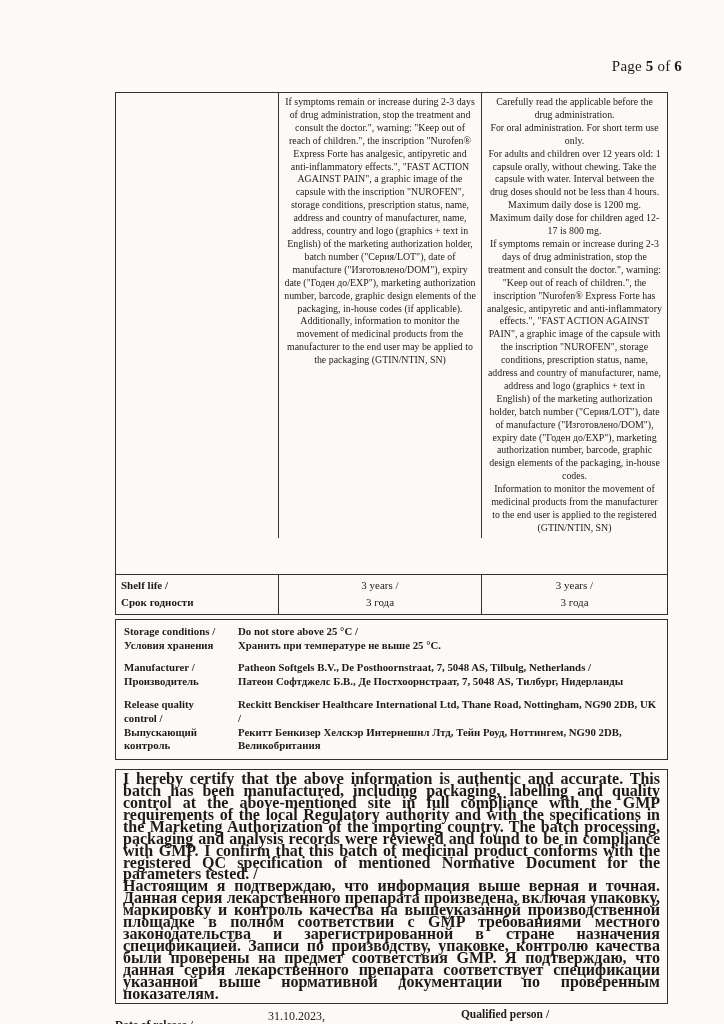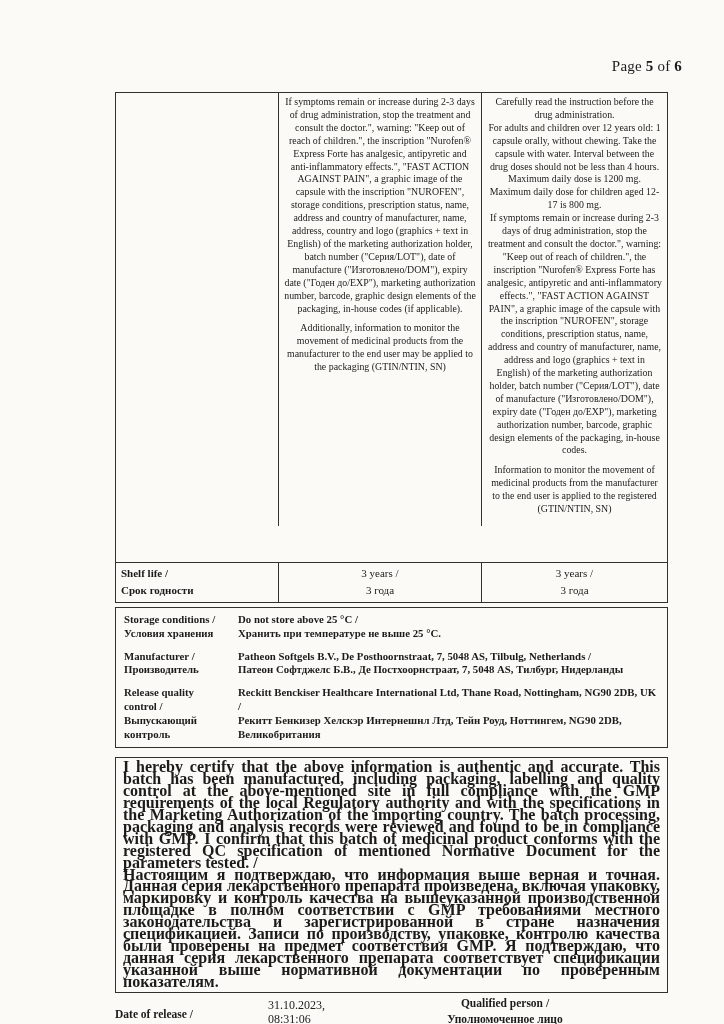--- a/index.html
+++ b/index.html
@@ -41,21 +41,21 @@
   .t1-row { display: flex; align-items: stretch; }
   .t1-row1 { min-height: 433px; }
   .t1-row2 { border-top: 1.4px solid #33312d; min-height: 38px; margin-top: 36px; }
   .cell { padding: 3px 5px; }
   .cell + .cell { border-left: 1.4px solid #33312d; }
   .c1 { width: 162px; flex: 0 0 162px; }
   .c2 { width: 203px; flex: 0 0 203px; }
   .c3 { flex: 1 1 auto; }
   .cell-text { font-size: 9.9px; line-height: 12.9px; text-align: center; }
   .cell-text p { margin: 0; }
-  .cell-text p.gap-top { margin-top: 7px; }
+  .cell-text p.gap-top { }
   .shelf-label { font-size: 11px; line-height: 17px; padding-top: 2px; }
   .shelf-val { font-size: 11px; line-height: 17px; padding-top: 2px; }
 
   
   .t2 {
     border: 1.4px solid #33312d;
     margin-top: 4px;
     padding: 5px 8px 6px 8px;
     min-height: 124px;
   }
@@ -106,21 +106,22 @@
   <div class="content">
 
     <div class="t1">
       <div class="t1-row t1-row1">
         <div class="cell c1"></div>
         <div class="cell c2 cell-text">
           <p>If symptoms remain or increase during 2-3 days of drug administration, stop the treatment and consult the doctor.", warning: "Keep out of reach of children.", the inscription "Nurofen® Express Forte has analgesic, antipyretic and anti-inflammatory effects.", "FAST ACTION AGAINST PAIN", a graphic image of the capsule with the inscription "NUROFEN", storage conditions, prescription status, name, address and country of manufacturer, name, address, country and logo (graphics + text in English) of the marketing authorization holder, batch number ("Серия/LOT"), date of manufacture ("Изготовлено/DOM"), expiry date ("Годен до/EXP"), marketing authorization number, barcode, graphic design elements of the packaging, in-house codes (if applicable).</p>
           <p class="gap-top">Additionally, information to monitor the movement of medicinal products from the manufacturer to the end user may be applied to the packaging (GTIN/NTIN, SN)</p>
         </div>
         <div class="cell c3 cell-text">
-          <p>Carefully read the instruction before the drug administration.</p>
+          <p>Carefully read the applicable before the drug administration.</p>
+          <p>For oral administration. For short term use only.</p>
           <p>For adults and children over 12 years old: 1 capsule orally, without chewing. Take the capsule with water. Interval between the drug doses should not be less than 4 hours. Maximum daily dose is 1200 mg. Maximum daily dose for children aged 12-17 is 800 mg.</p>
           <p>If symptoms remain or increase during 2-3 days of drug administration, stop the treatment and consult the doctor.", warning: "Keep out of reach of children.", the inscription "Nurofen® Express Forte has analgesic, antipyretic and anti-inflammatory effects.", "FAST ACTION AGAINST PAIN", a graphic image of the capsule with the inscription "NUROFEN", storage conditions, prescription status, name, address and country of manufacturer, name, address and logo (graphics + text in English) of the marketing authorization holder, batch number ("Серия/LOT"), date of manufacture ("Изготовлено/DOM"), expiry date ("Годен до/EXP"), marketing authorization number, barcode, graphic design elements of the packaging, in-house codes.</p>
           <p class="gap-top">Information to monitor the movement of medicinal products from the manufacturer to the end user is applied to the registered (GTIN/NTIN, SN)</p>
         </div>
       </div>
       <div class="t1-row t1-row2">
         <div class="cell c1 shelf-label pre bold">Shelf life /
 Срок годности</div>
         <div class="cell c2 shelf-val pre center">3 years /
 3 года</div>

